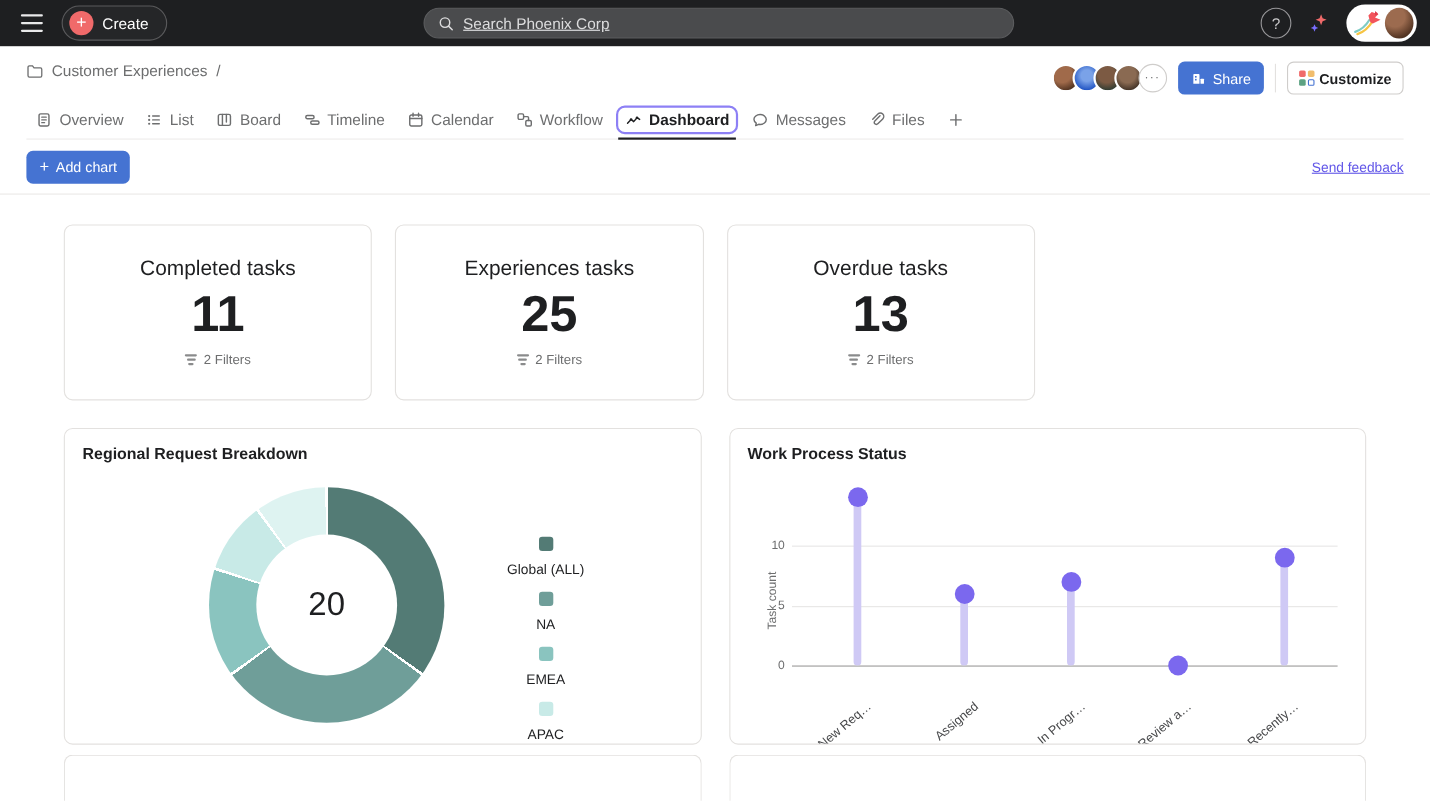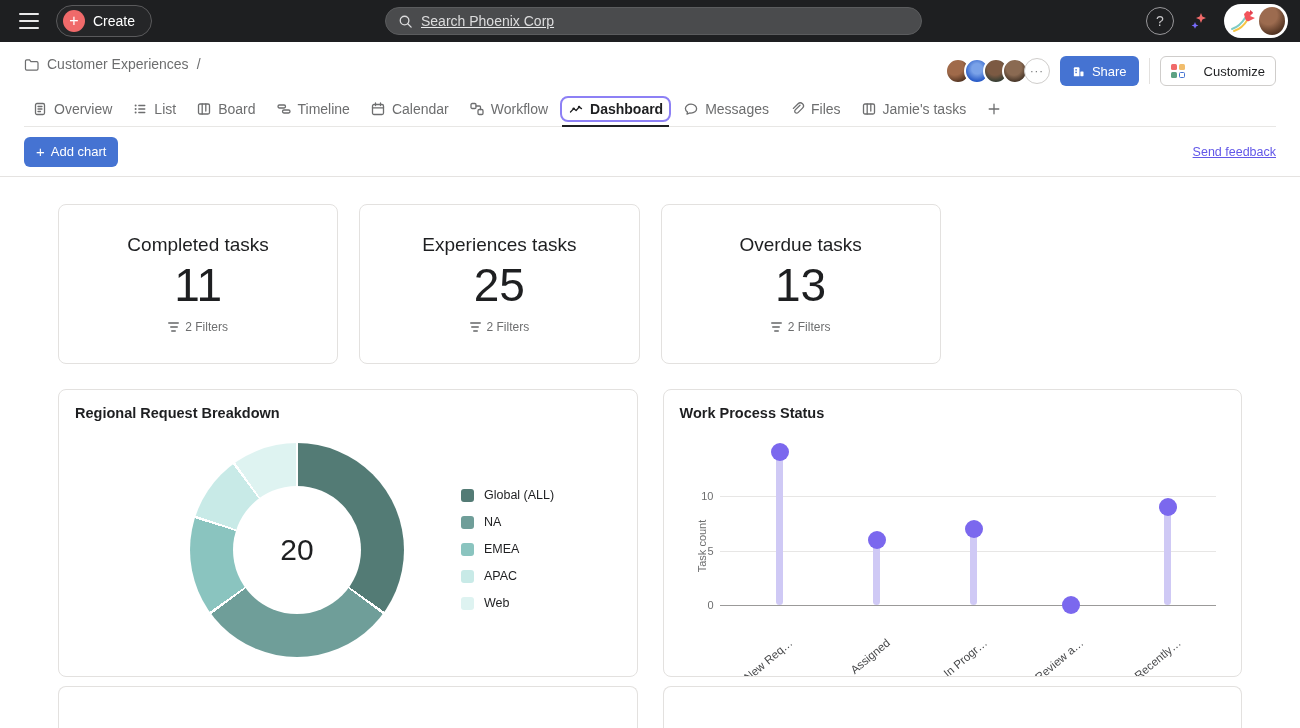--- a/index.html
+++ b/index.html
@@ -29,22 +29,22 @@
   .header-top { display:flex; align-items:flex-start; }
   .header-actions { margin-left:auto; display:flex; align-items:center; gap:10px; }
   .avatar-stack { display:flex; align-items:center; }
   .avatar-stack .av { width:26px; height:26px; border-radius:50%; border:2px solid #fff; margin-left:-7px; }
   .avatar-stack .av:first-child { margin-left:0; }
   .av-more { width:26px; height:26px; border-radius:50%; border:1px solid #cfcdcb; background:#fff; color:#6d6e6f;
              display:flex; align-items:center; justify-content:center; font-size:11px; letter-spacing:1px; margin-left:-4px; cursor:pointer; }
   .share-btn { height:30px; background:#4573d2; border:none; border-radius:6px; color:#fff; font-size:13px; font-weight:500;
                display:flex; align-items:center; gap:7px; padding:0 12px; cursor:pointer; }
   .vdiv { width:1px; height:26px; background:#e3e1df; }
-  .customize-btn { height:30px; background:#fff; border:1px solid #cfcdcb; border-radius:6px; color:#1e1f21; font-size:13px; font-weight:400;
-                   display:flex; align-items:center; gap:19px; padding:0 10px; cursor:pointer; }
+  .customize-btn { height:30px; background:#fff; border:1px solid #cfcdcb; border-radius:6px; color:#1e1f21; font-size:13px; font-weight:700;
+                   display:flex; align-items:center; gap:4px; padding:0 10px; cursor:pointer; }
   .cust-grid { display:grid; grid-template-columns:6px 6px; grid-template-rows:6px 6px; gap:2px; }
   .cust-grid i { border-radius:1.5px; }
   .title-row { display:flex; align-items:center; gap:10px; margin-top:10px; }
   .proj-icon { width:28px; height:28px; border-radius:7px; background:#f8df72; position:relative; flex:none; }
   .proj-icon i { position:absolute; background:#46484b; border-radius:1px; }
   .page-title { font-size:20px; font-weight:700; }
   .chev { cursor:pointer; display:flex; }
   .star { color:#f2c14b; font-size:18px; cursor:pointer; line-height:1; }
   .set-status { display:flex; align-items:center; gap:7px; color:#6d6e6f; font-size:14px; cursor:pointer; margin-left:8px; }
 
@@ -61,36 +61,36 @@
   .add-chart { height:30px; background:#4573d2; color:#fff; border:none; border-radius:6px; font-size:13px; font-weight:500;
                display:flex; align-items:center; gap:6px; padding:0 12px; cursor:pointer; }
   .send-feedback { margin-left:auto; color:#6257e8; font-size:12.5px; text-decoration:underline; cursor:pointer; }
 
   
   .content { padding:27px 58px 0 58px; background:#fff; }
   .card { background:#fff; border:1px solid #e3e1df; border-radius:8px; }
   .stat-row { display:grid; grid-template-columns:repeat(4,1fr); gap:21px; }
   .stat-card { height:160px; display:flex; flex-direction:column; align-items:center; justify-content:center; gap:2px; cursor:pointer; }
   .stat-title { font-size:19px; font-weight:500; }
-  .stat-value { font-size:46px; font-weight:400; margin:0 0 6px 0; }
+  .stat-value { font-size:46px; font-weight:700; margin:0 0 6px 0; }
   .stat-filters { display:flex; align-items:center; gap:6px; color:#6d6e6f; font-size:12px; }
   .filter-ic { display:flex; flex-direction:column; gap:2.5px; align-items:center; }
   .filter-ic i { height:1.5px; background:#8a8b8c; display:block; border-radius:1px; }
 
   .charts-row { display:grid; grid-template-columns:1fr 1fr; gap:25px; margin-top:25px; }
   .chart-card { height:288px; position:relative; overflow:hidden; cursor:pointer; }
   .chart-title { position:absolute; top:15px; left:16px; font-size:14.5px; font-weight:700; }
 
   
   .donut-wrap { position:absolute; left:131px; top:53px; width:214px; height:214px; }
   .donut { width:214px; height:214px; border-radius:50%; position:relative; }
   .donut::after { content:""; position:absolute; left:43px; top:43px; width:128px; height:128px; border-radius:50%; background:#fff; }
   .donut-center { position:absolute; inset:0; display:flex; align-items:center; justify-content:center; font-size:30px; z-index:2; }
   .legend { position:absolute; left:402px; top:98px; display:flex; flex-direction:column; gap:13px; }
-  .legend-item { display:flex; align-items:center; gap:10px; font-size:12.5px; }
+  .legend-item { display:flex; align-items:center; gap:10px; font-size:12.5px;flex-direction:column; }
   .legend-item .sw { width:13px; height:13px; border-radius:3px; flex:none; }
 
   
   .plot { position:absolute; inset:0; }
   .gridline { position:absolute; left:56px; right:25px; height:1px; background:#e7e6e5; }
   .gridline.zero { background:#9b9a99; }
   .ytick { position:absolute; width:24px; text-align:right; font-size:11px; color:#6d6e6f; transform:translateY(-6px); }
   .ylabel { position:absolute; left:12px; top:150px; font-size:11px; color:#6d6e6f; transform:rotate(-90deg); transform-origin:center; white-space:nowrap; }
   .stem { position:absolute; width:7px; border-radius:4px; }
   .dot  { position:absolute; width:18px; height:18px; border-radius:50%; }
@@ -248,27 +248,20 @@
         <svg width="16" height="16" viewBox="0 0 16 16">
           <path d="M8 3.1c-3.1 0-5.6 2-5.6 4.4 0 1.4.8 2.7 2.1 3.5L4 13.2l2.7-1.2c.4.1.9.1 1.3.1 3.1 0 5.6-2 5.6-4.4S11.1 3.1 8 3.1z" fill="none" stroke="currentColor" stroke-width="1.3" stroke-linecap="round" stroke-linejoin="round"></path>
         </svg>
         <span>Messages</span>
       </div>
       <div class="tab">
         <svg width="16" height="16" viewBox="0 0 16 16">
           <path d="M11 4.2L6.3 8.9a1.9 1.9 0 1 0 2.7 2.7l4.5-4.5a3.1 3.1 0 1 0-4.4-4.4L4.4 7.4" fill="none" stroke="currentColor" stroke-width="1.3" stroke-linecap="round" stroke-linejoin="round"></path>
         </svg>
         <span>Files</span>
-      </div>
-      <div class="tab">
-        <svg width="16" height="16" viewBox="0 0 16 16">
-          <rect x="2.5" y="3" width="11" height="10" rx="1.5" fill="none" stroke="currentColor" stroke-width="1.3" stroke-linecap="round" stroke-linejoin="round"></rect>
-          <path d="M6.2 3v10M9.8 3v7" fill="none" stroke="currentColor" stroke-width="1.3" stroke-linecap="round" stroke-linejoin="round"></path>
-        </svg>
-        <span>Jamie's tasks</span>
       </div>
       <div class="tab">
         <svg width="16" height="16" viewBox="0 0 16 16">
           <path d="M8 3.2v9.6M3.2 8h9.6" fill="none" stroke="currentColor" stroke-width="1.3" stroke-linecap="round" stroke-linejoin="round"></path>
         </svg>
       </div>
     </div>
 </div>
 
 <div class="toolbar">

